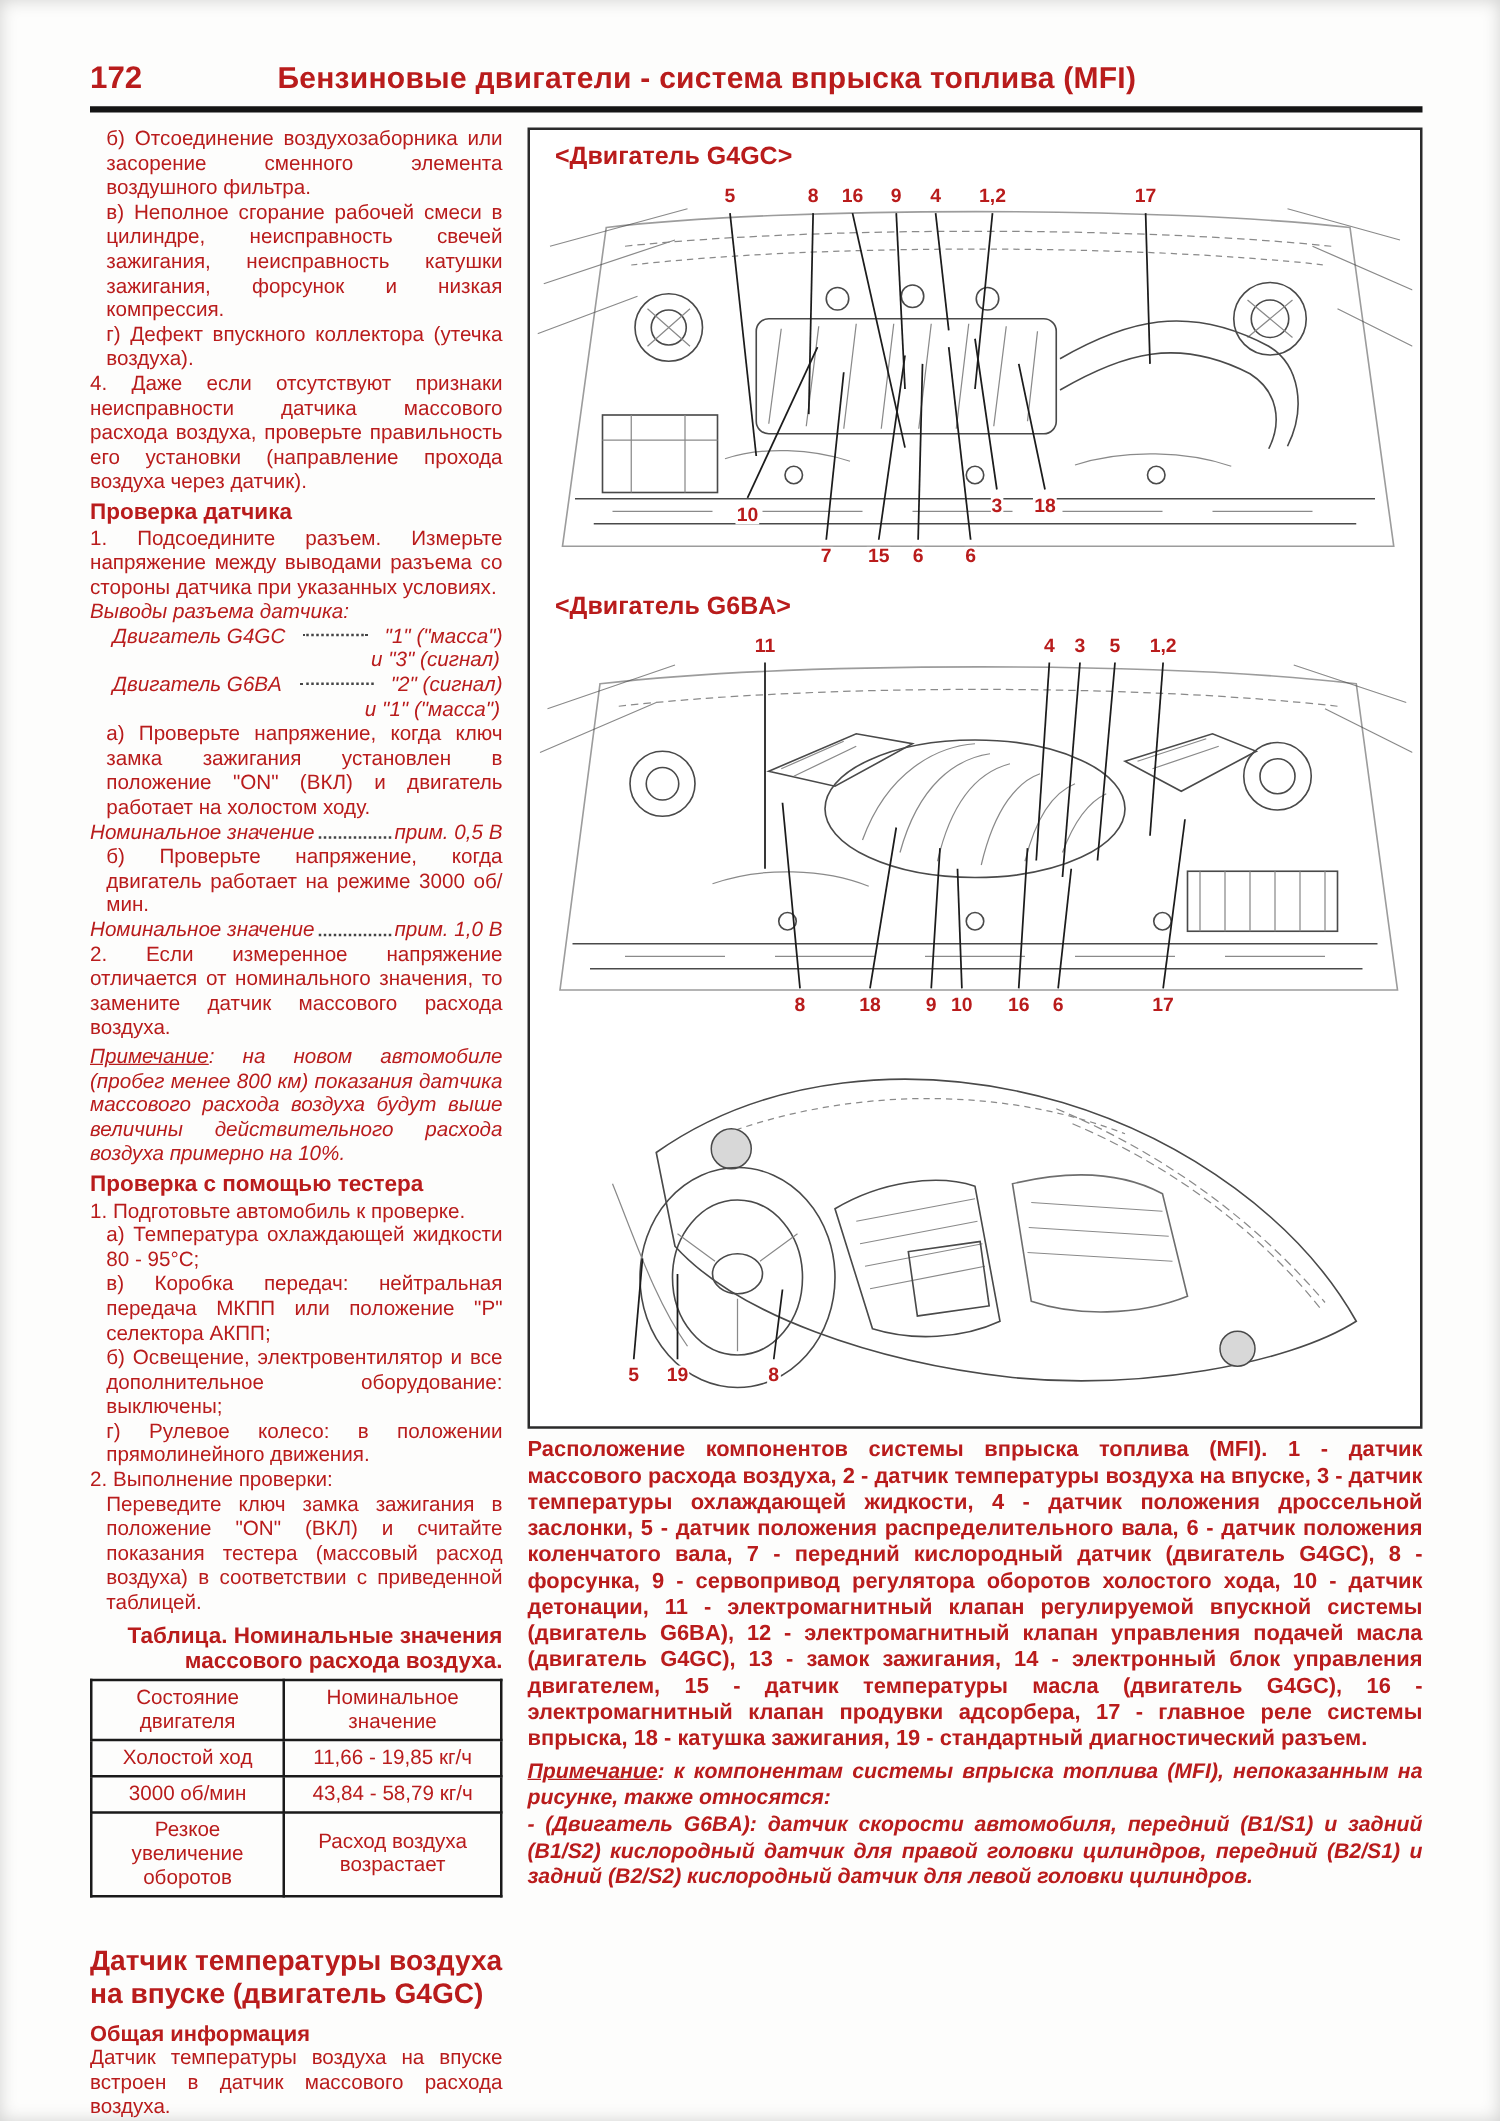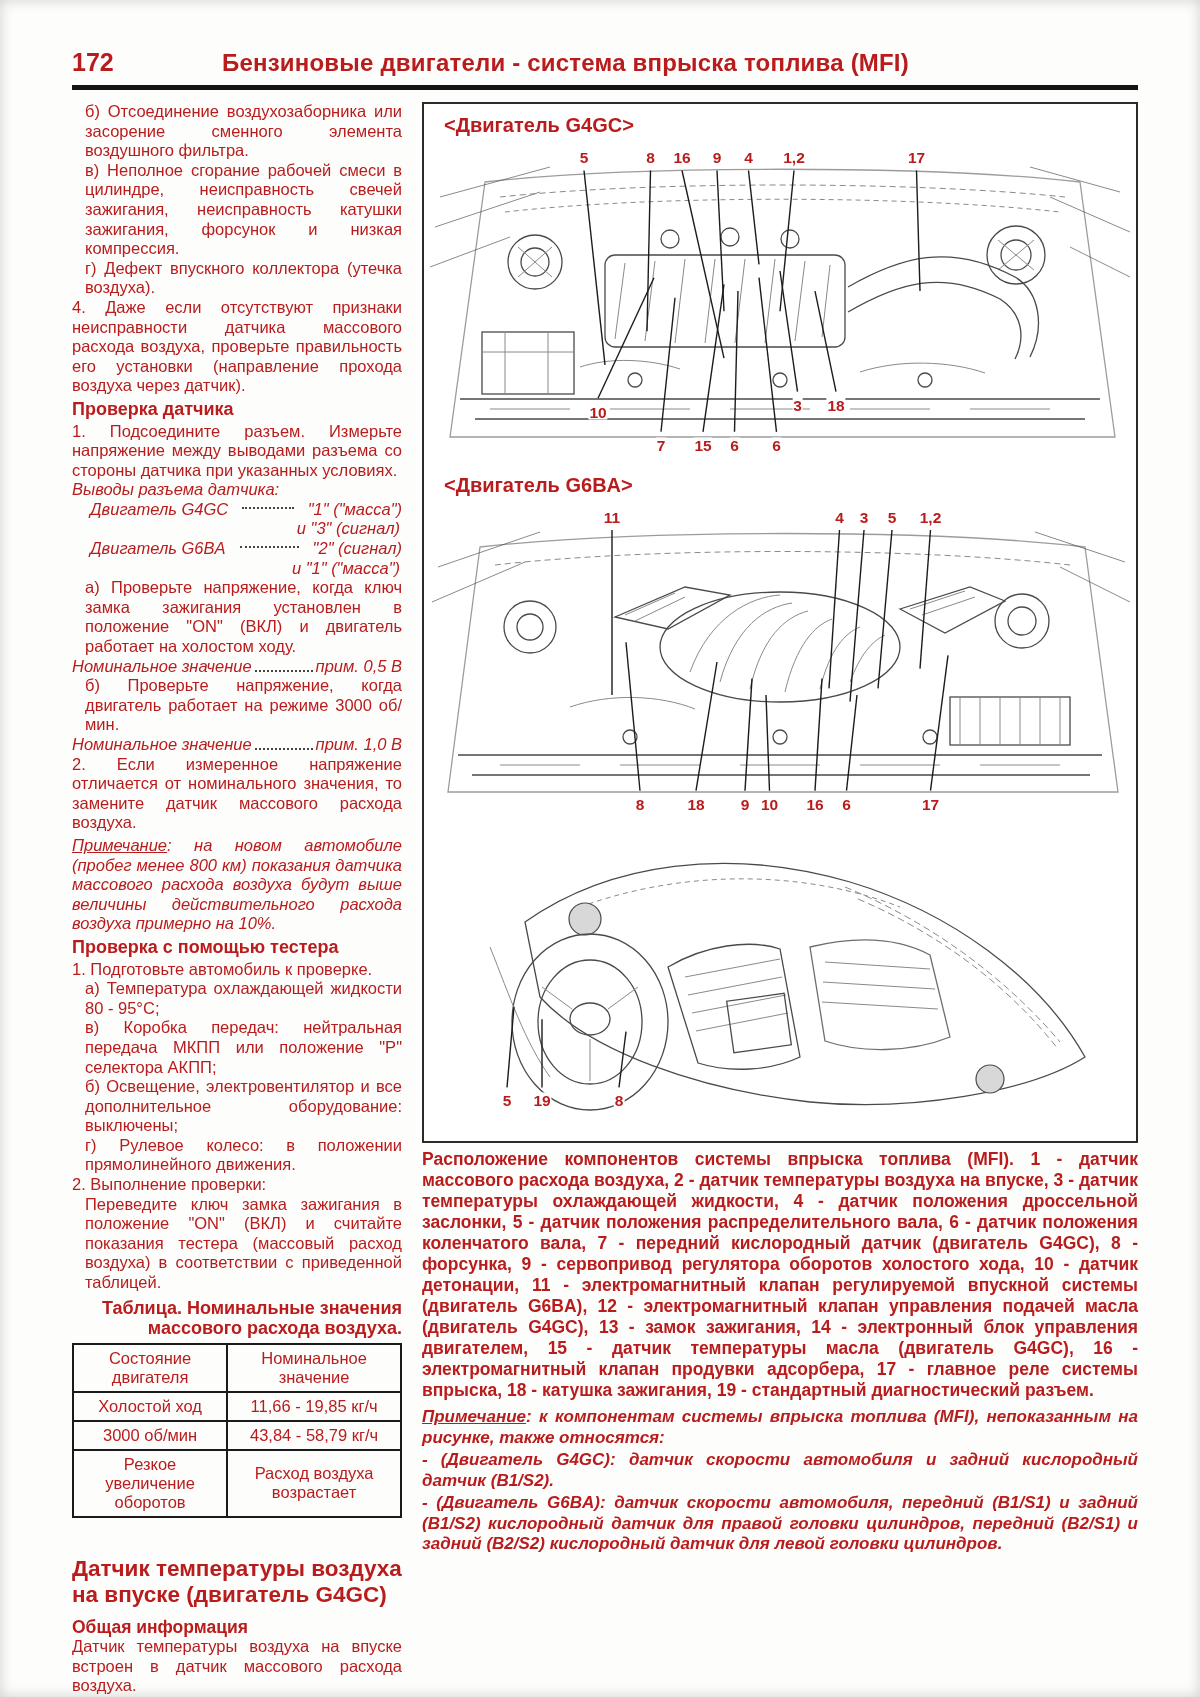--- a/index.html
+++ b/index.html
@@ -285,18 +285,17 @@
               </svg>
               <span class="callout-num" style="left: 11%; top: 88%;">5</span>
               <span class="callout-num" style="left: 16%; top: 88%;">19</span>
               <span class="callout-num" style="left: 27%; top: 88%;">8</span>
             </div>
         </div>
 
         <p class="caption">Расположение компонентов системы впрыска топлива (MFI). 1 - датчик массового расхода воздуха, 2 - датчик температуры воздуха на впуске, 3 - датчик температуры охлаждающей жидкости, 4 - датчик положения дроссельной заслонки, 5 - датчик положения распределительного вала, 6 - датчик положения коленчатого вала, 7 - передний кислородный датчик (двигатель G4GC), 8 - форсунка, 9 - сервопривод регулятора оборотов холостого хода, 10 - датчик детонации, 11 - электромагнитный клапан регулируемой впускной системы (двигатель G6BA), 12 - электромагнитный клапан управления подачей масла (двигатель G4GC), 13 - замок зажигания, 14 - электронный блок управления двигателем, 15 - датчик температуры масла (двигатель G4GC), 16 - электромагнитный клапан продувки адсорбера, 17 - главное реле системы впрыска, 18 - катушка зажигания, 19 - стандартный диагностический разъем.</p>
 
         <p class="note-right"><span class="u">Примечание</span><span>: к компонентам системы впрыска топлива (MFI), непоказанным на рисунке, также относятся:</span></p>
-        <p class="note-right" style="margin-top:2px">- (Двигатель G4GC): датчик скорости автомобиля и задний кислородный датчик (B1/S2).</p>
         <p class="note-right" style="margin-top:2px">- (Двигатель G6BA): датчик скорости автомобиля, передний (B1/S1) и задний (B1/S2) кислородный датчик для правой головки цилиндров, передний (B2/S1) и задний (B2/S2) кислородный датчик для левой головки цилиндров.</p>
       </div>
     </div>
   </div>
 </div>
 
 </body></html>

